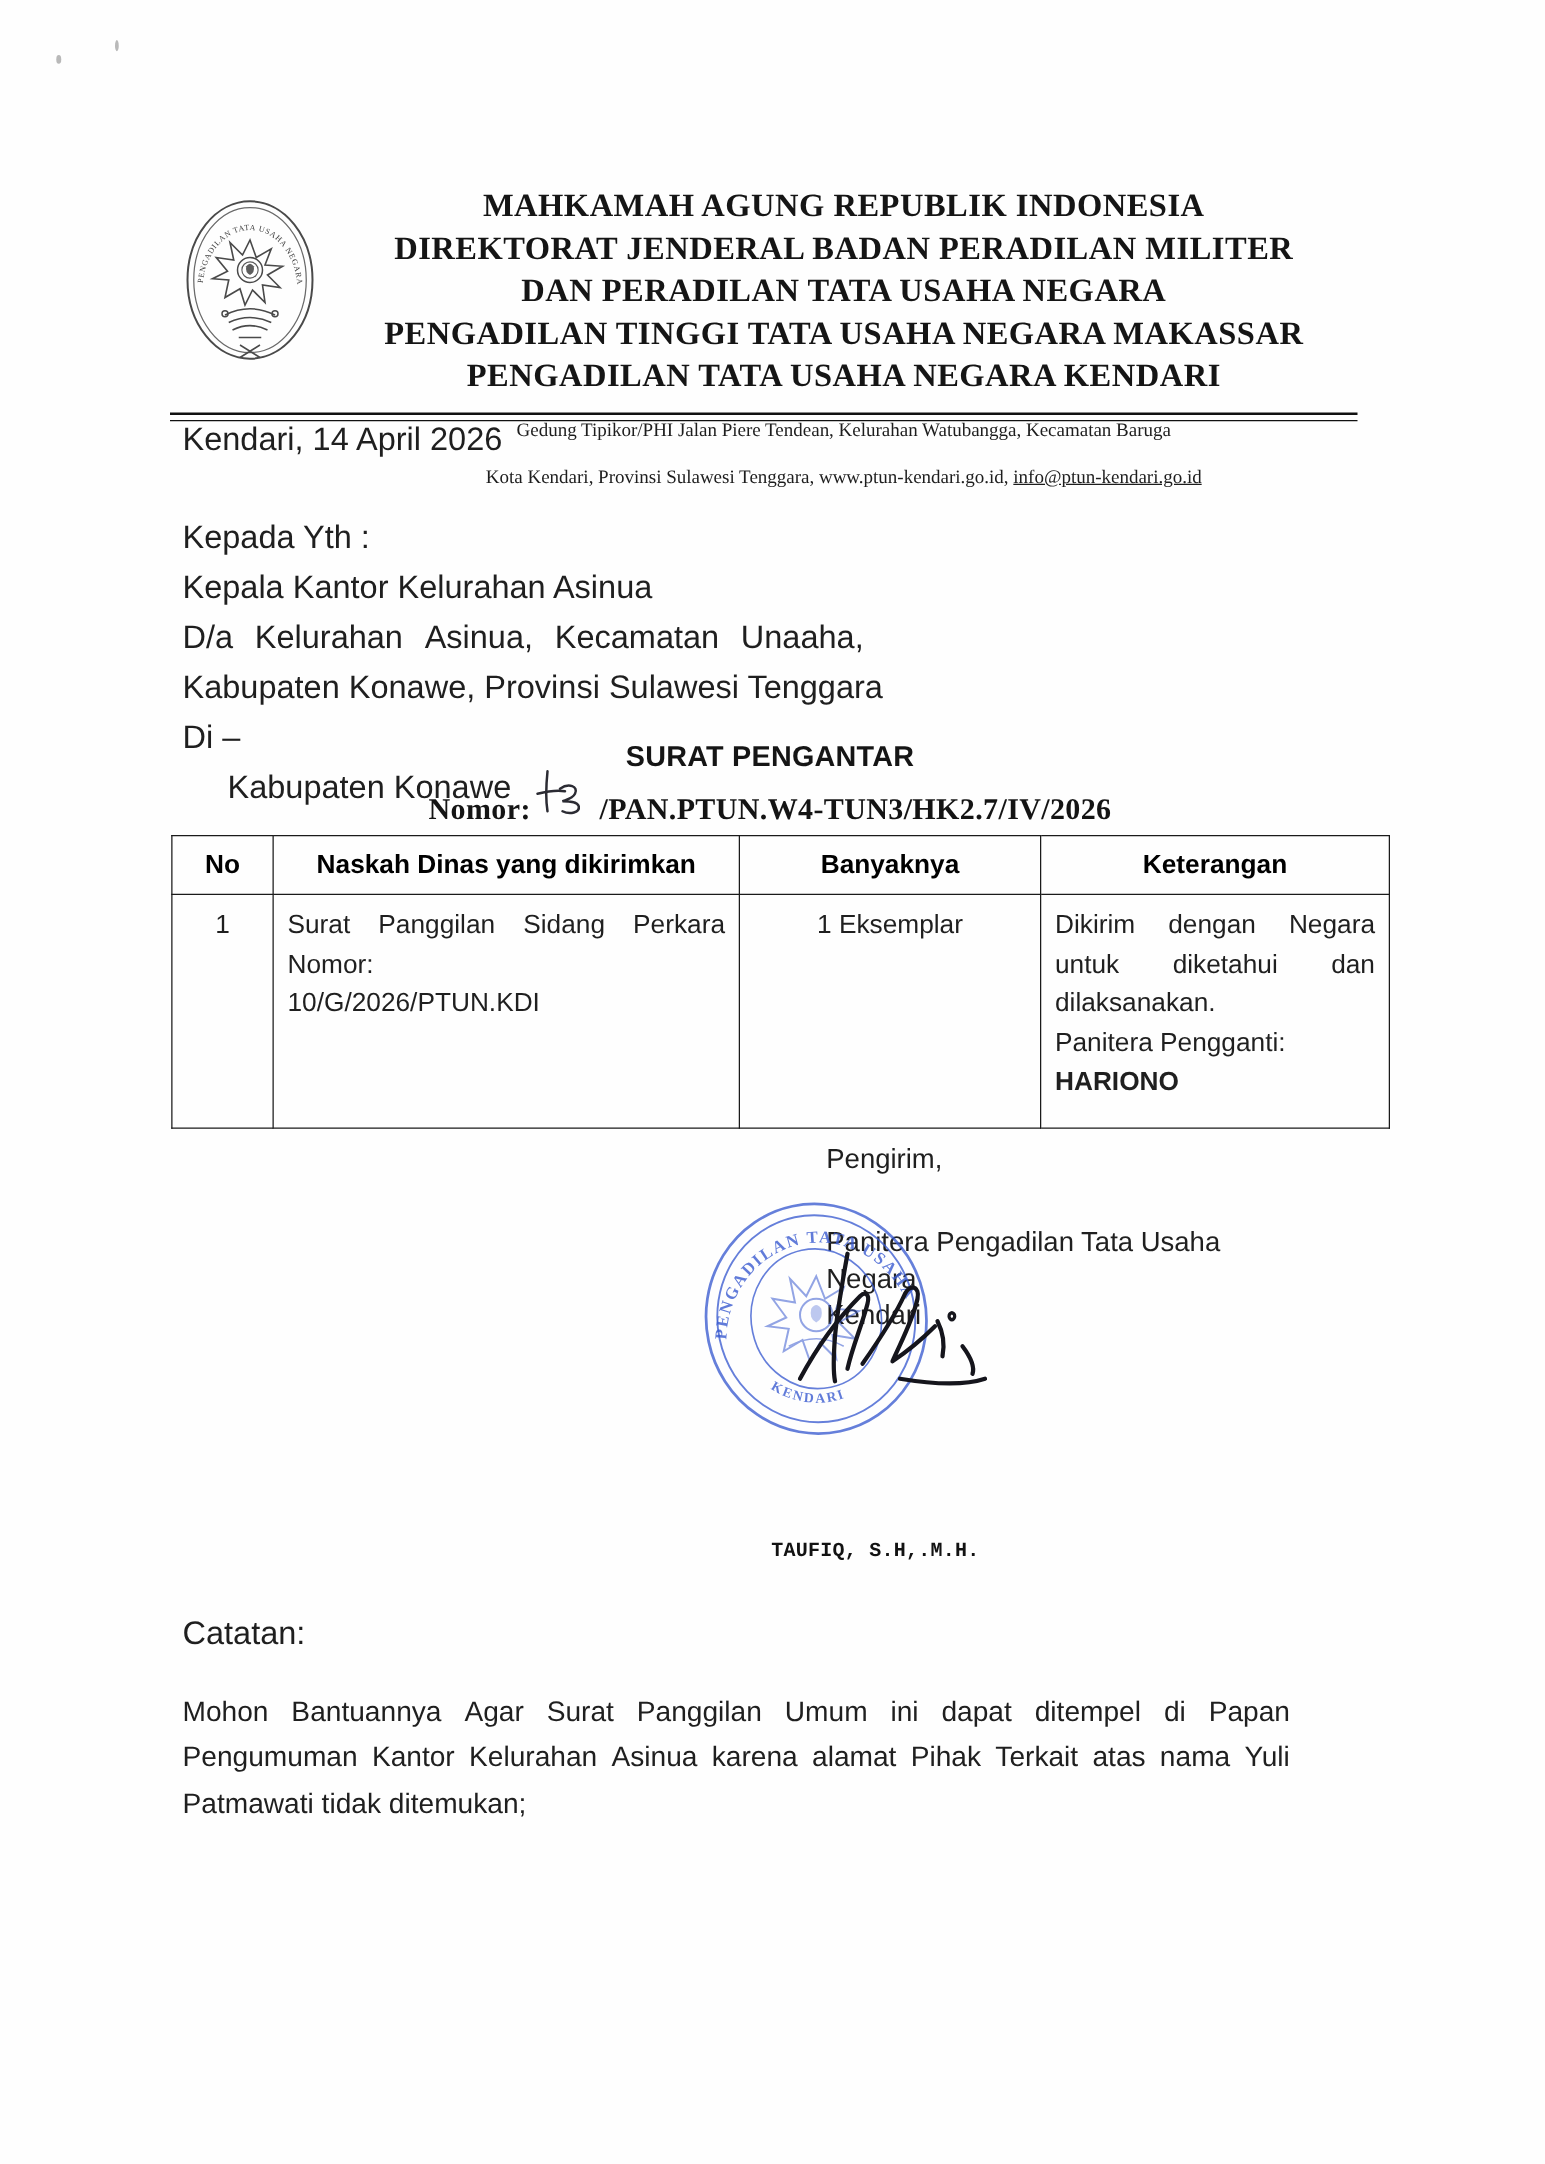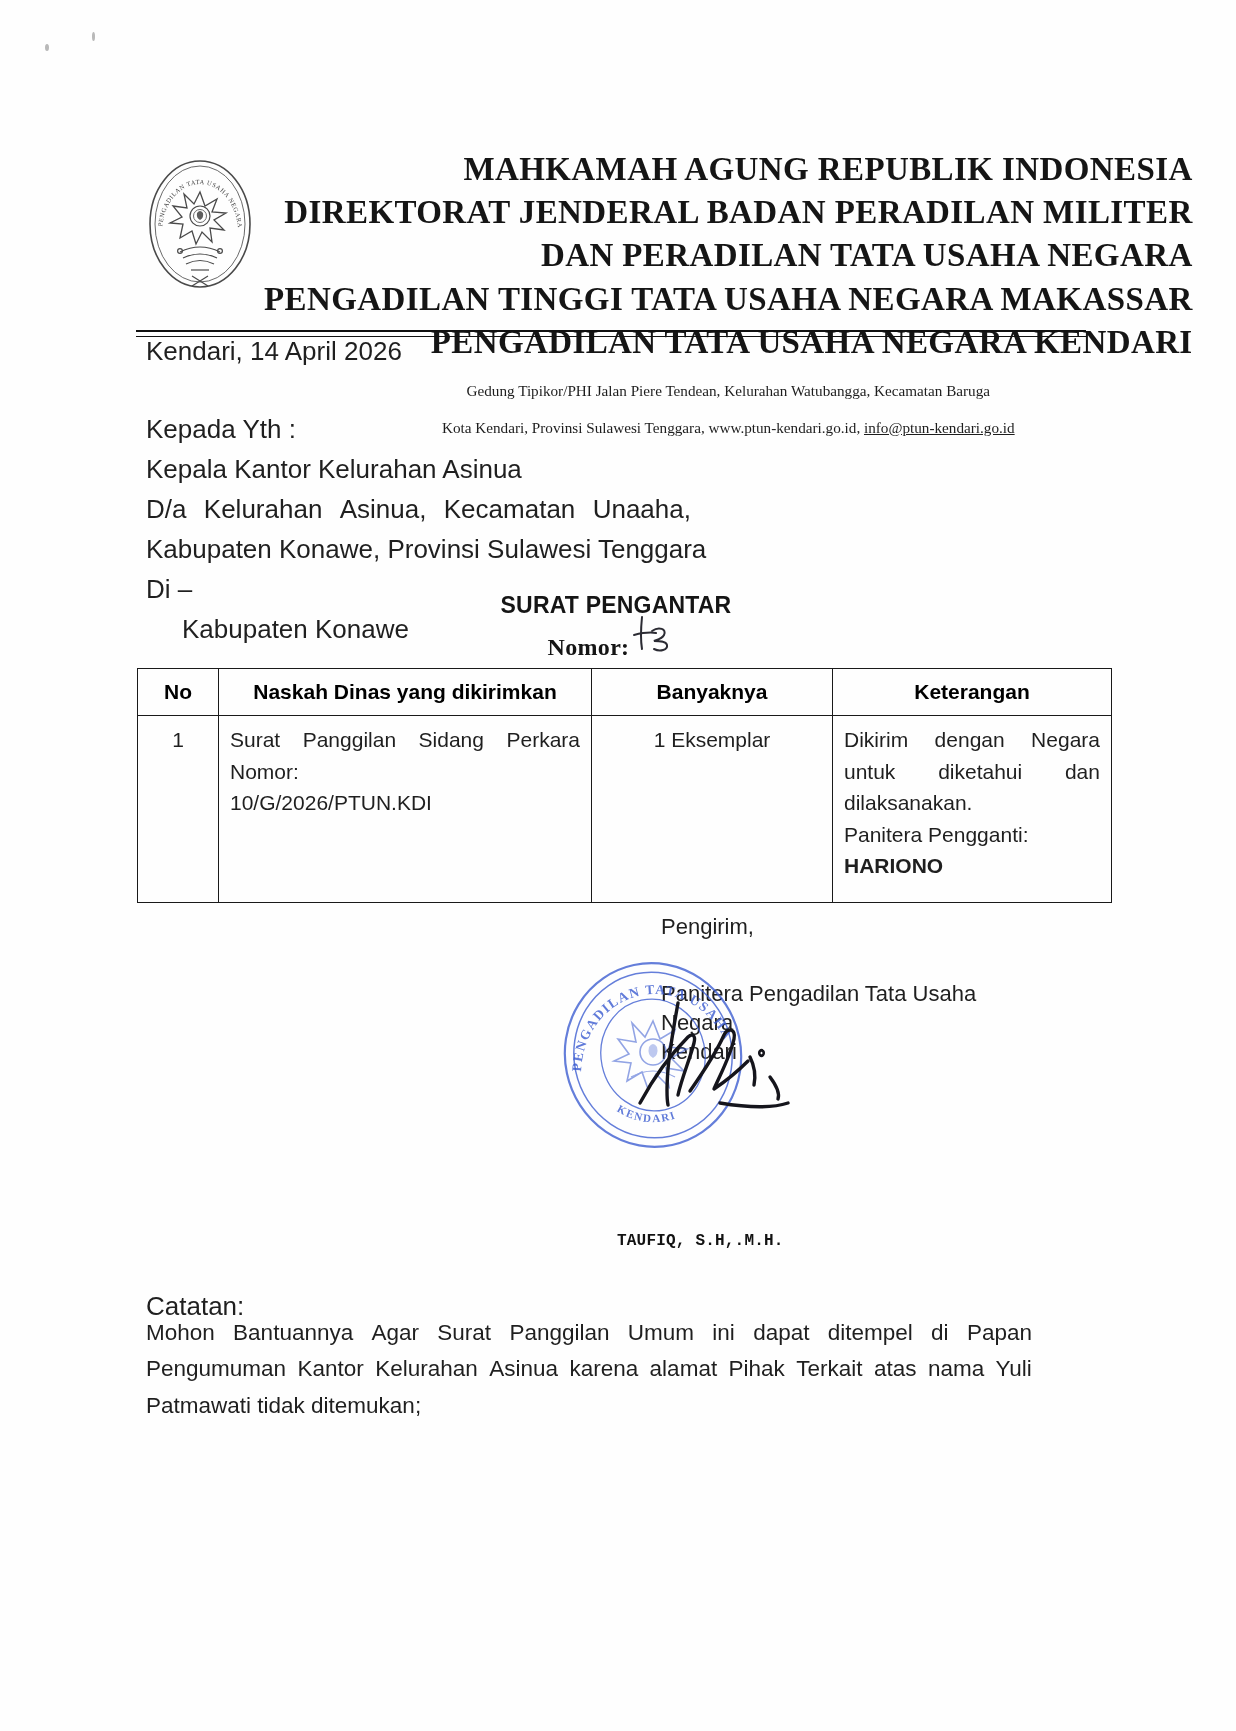--- a/index.html
+++ b/index.html
@@ -49,26 +49,25 @@
     justify-content: center;
   }
   .head-text {
     flex: 1;
     text-align: center;
     margin-left: 4px;
   }
   .head-line {
     font-family: "Liberation Serif", serif;
     font-weight: bold;
-    font-size: 33px;
+    font-size: 26px;
     letter-spacing: 0.4px;
     line-height: 1.31;
     color: #151515;
     white-space: nowrap;
-    text-align: right;
   }
   .head-addr {
     font-family: "Liberation Serif", serif;
     font-size: 15.2px;
     line-height: 1.3;
     color: #1d1d1d;
     margin-top: 17px;
   }
   .head-addr .ul { text-decoration: underline; }
 
@@ -233,21 +232,21 @@
 
   
   .note-head {
     position: absolute;
     left: 146px;
     top: 1293px;
   }
   .note-body {
     position: absolute;
     left: 146px;
-    top: 1315px;
+    top: 1352px;
     width: 886px;
   }
   .note-body .t {
     font-size: 22.5px;
     line-height: 1.62;
     text-align: justify;
     text-align-last: left;
   }
 </style>
 </head>
@@ -331,20 +330,21 @@
       <span>Nomor:</span>
       <span class="hand-num">
         <svg width="56" height="46" viewBox="0 0 56 46">
           <g fill="none" stroke="#2b2b33" stroke-width="2" stroke-linecap="round">
             <path d="M12,6 C11,16 10,26 12,38"></path>
             <path d="M4,24 C12,22 20,21 26,22"></path>
             <path d="M22,20 C29,15 37,18 34,24 C32,28 26,29 24,30 C29,30 36,30 37,34 C38,39 30,41 24,38"></path>
           </g>
         </svg>
       </span>
+      <span>/PAN.PTUN.W4-TUN3/HK2.7/IV/2026</span>
     </div>
   </div>
 
   <table class="tbl">
     <thead>
       <tr>
         <th class="col-no">No</th>
         <th class="col-naskah">Naskah Dinas yang dikirimkan</th>
         <th class="col-banyak">Banyaknya</th>
         <th class="col-ket">Keterangan</th>

